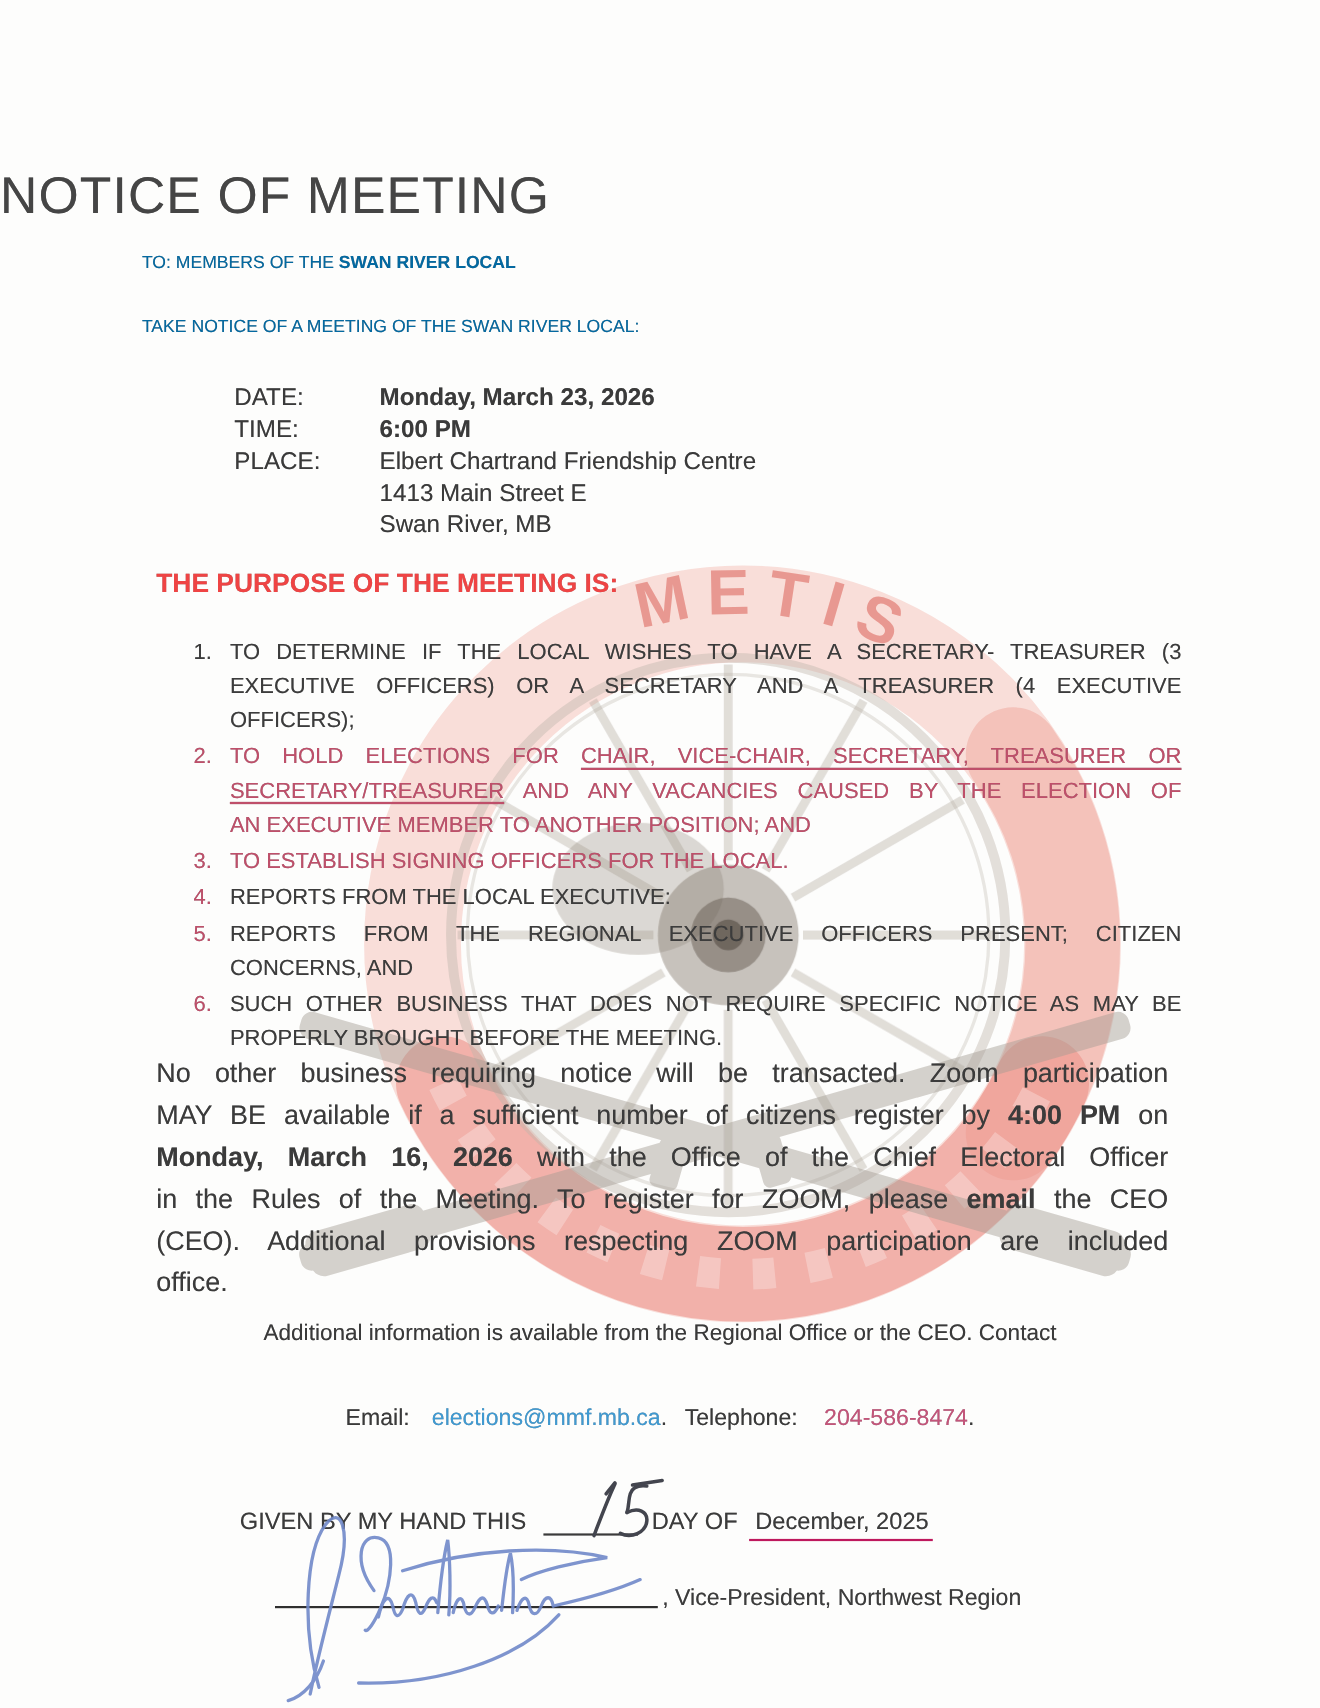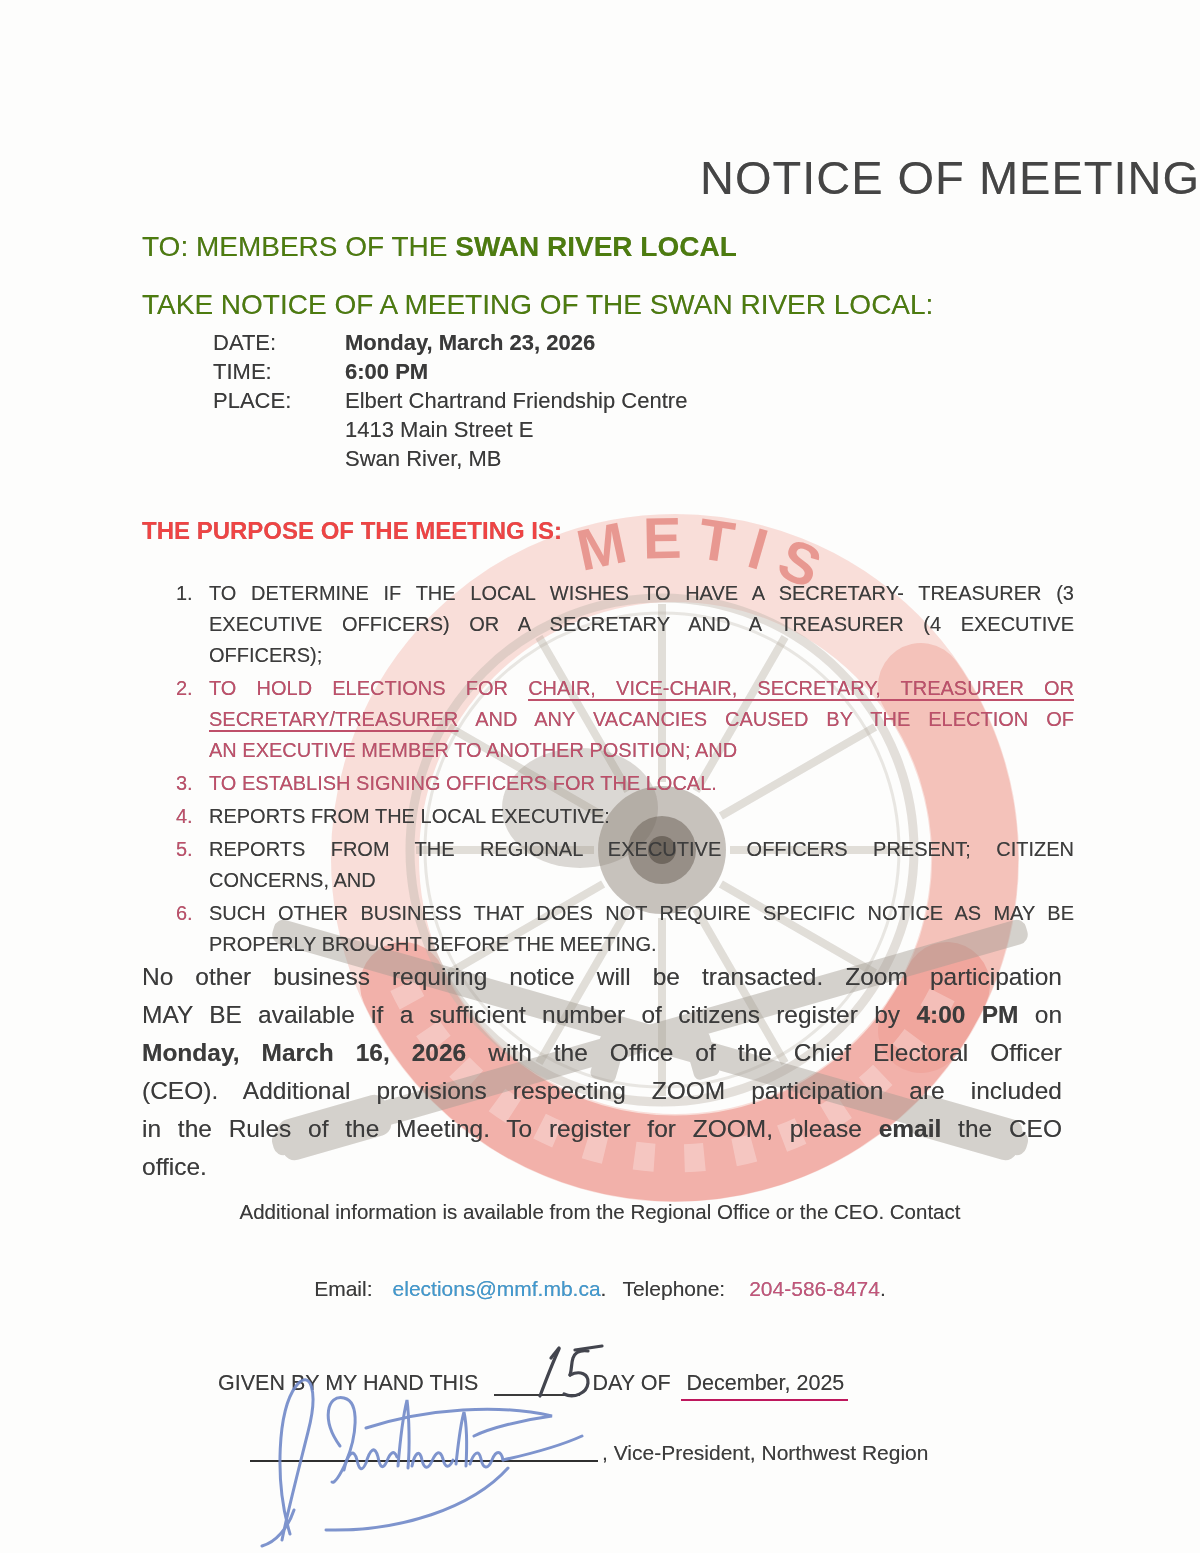--- a/index.html
+++ b/index.html
@@ -8,26 +8,26 @@
     background:#fdfdfc;overflow:hidden;
     font-family:"Liberation Sans","DejaVu Sans",sans-serif;
     color:#3a3a3a;
   }
   .abs{position:absolute;}
   .b{font-weight:700;}
   .u{text-decoration:underline;text-decoration-thickness:2px;text-underline-offset:4px;}
   .soft{text-shadow:0 0 .5px rgba(70,70,70,.55);}
   .z1{z-index:1;}
 
-  .title{left:0;right:0;top:150px;text-align:right;font-size:47px;letter-spacing:1px;color:#454545;}
-  .to-line,.take-line{left:142px;font-size:28px;color:#4d7c0f;}
+  .title{left:0;right:0;top:150px;text-align:left;font-size:47px;letter-spacing:1px;color:#454545;}
+  .to-line,.take-line{left:129px;font-size:16px;color:#0369a1;}
   .to-line{top:231px;}
   .take-line{top:289px;}
 
-  .details{left:213px;top:328px;font-size:22px;line-height:29px;}
+  .details{left:213px;top:346px;font-size:22px;line-height:29px;}
   .drow .dlabel{display:inline-block;width:132px;}
   .drow .dval.b{font-weight:700;}
 
   .purpose-h{left:142px;top:517px;font-size:24px;font-weight:700;color:#ef4444;}
 
   .plist{left:176px;top:578px;width:898px;font-size:20px;line-height:31px;}
   .pitem{display:flex;margin-bottom:2px;}
   .pnum{width:33px;flex:none;}
   .ptext{flex:1;}
   .red{color:#bf4f6a;}
@@ -170,22 +170,22 @@
           <div class="tline jl"><span>SUCH OTHER BUSINESS THAT DOES NOT REQUIRE SPECIFIC NOTICE AS MAY BE</span></div>
           <div class="tline"><span>PROPERLY BROUGHT BEFORE THE MEETING.</span></div>
         </div>
       </div>
     </div>
 
   <div class="abs zoompara soft z1">
       <div class="tline jl"><span>No other business requiring notice will be transacted. Zoom participation</span></div>
       <div class="tline jl"><span>MAY BE available if a sufficient number of citizens register by </span><span class="b">4:00 PM</span><span> on</span></div>
       <div class="tline jl"><span class="b">Monday, March 16, 2026</span><span> with the Office of the Chief Electoral Officer</span></div>
+      <div class="tline jl"><span>in the Rules of the Meeting. To register for ZOOM, please </span><span class="b">email</span><span> the CEO</span></div>
       <div class="tline jl"><span>(CEO). Additional provisions respecting ZOOM participation are included</span></div>
-      <div class="tline jl"><span>in the Rules of the Meeting. To register for ZOOM, please </span><span class="b">email</span><span> the CEO</span></div>
       <div class="tline"><span>office.</span></div>
     </div>
 
   <div class="abs addinfo soft z1">
       <div>Additional information is available from the Regional Office or the CEO. Contact</div>
     </div>
 
   <div class="abs emailline soft z1">
     <span>Email:</span><span class="email-addr">elections@mmf.mb.ca</span><span>.</span><span class="tel-label">Telephone:</span><span class="tel-num">204-586-8474</span><span>.</span>
   </div>

